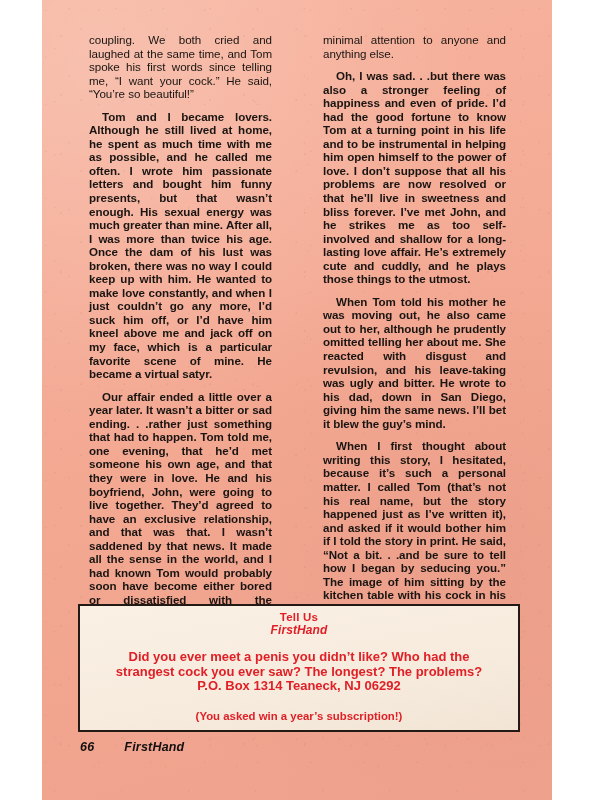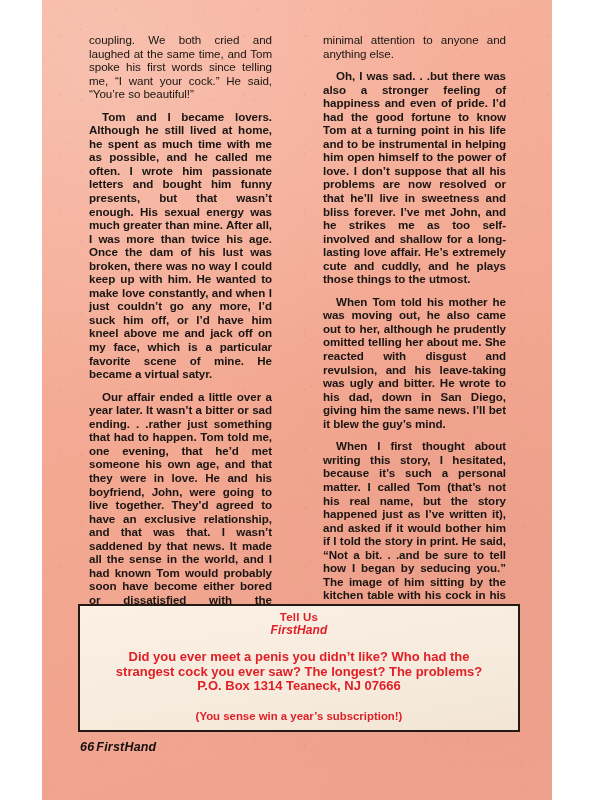--- a/index.html
+++ b/index.html
@@ -129,21 +129,21 @@
     color: #e01f26;
   }
 
   
   #footer {
     position: absolute;
     left: 38px;
     top: 740px;
     display: flex;
     align-items: baseline;
-    gap: 2px;
+    gap: 30px;
   }
   .folio {
     font-size: 12.5px;
     font-weight: bold;
     font-style: italic;
     color: #141010;
     letter-spacing: 0.2px;
   }
   .footer-brand {
     font-size: 12.5px;
@@ -175,22 +175,22 @@
     </div>
 
   </div>
 
   <div id="promo">
     <div id="promo-inner">
       <p class="promo-title">Tell Us</p>
       <p class="promo-brand">FirstHand</p>
       <p class="promo-body">Did you ever meet a penis you didn’t like? Who had the</p>
       <p class="promo-body" style="padding-top:0">strangest cock you ever saw? The longest? The problems?</p>
-      <p class="promo-body" style="padding-top:0">P.O. Box 1314 Teaneck, NJ 07666</p>
-      <p class="promo-sub">(You sense win a year’s subscription!)</p>
+      <p class="promo-body" style="padding-top:0">P.O. Box 1314 Teaneck, NJ 06292</p>
+      <p class="promo-sub">(You asked win a year’s subscription!)</p>
     </div>
   </div>
 
   <div id="footer">
     <span class="folio">66</span>
     <span class="footer-brand">FirstHand</span>
   </div>
 
 </div>
 

